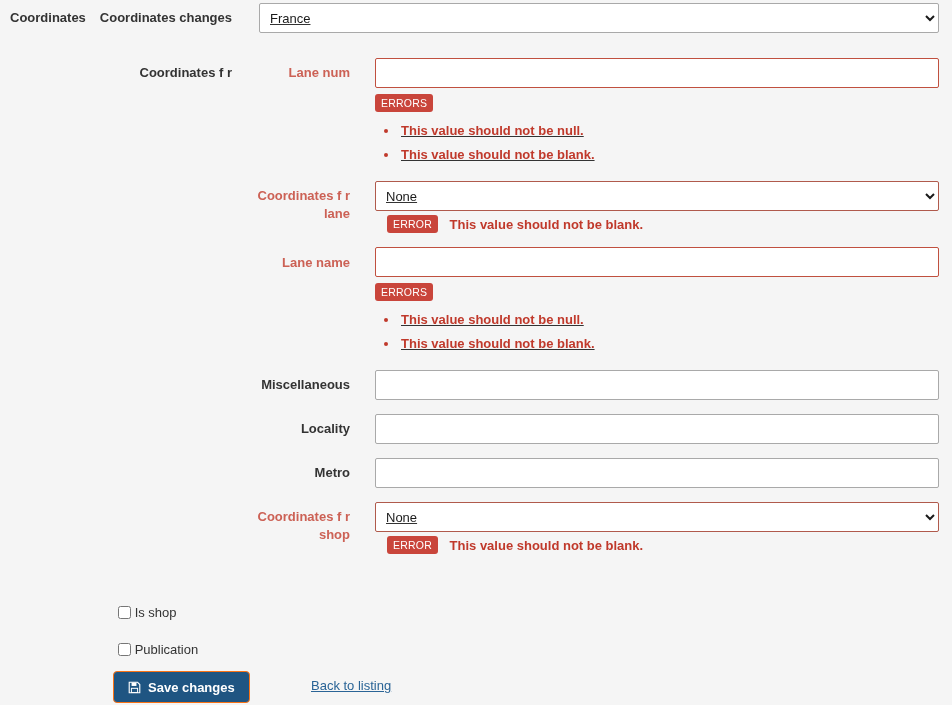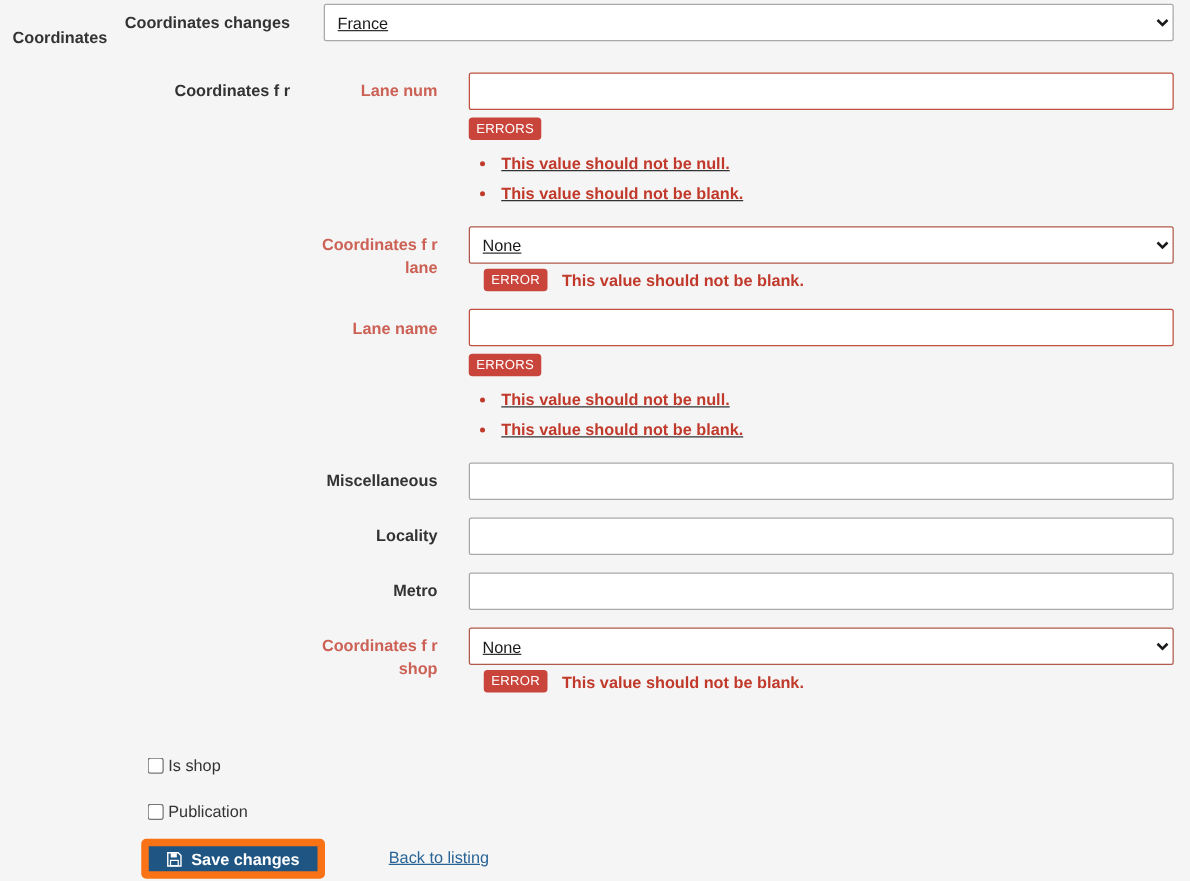--- a/index.html
+++ b/index.html
@@ -17,21 +17,20 @@
 
   .section-label {
     position: absolute;
     left: 10px; top: 10px;
     width: 110px;
     font-weight: bold;
     font-size: 13px;
     color: #333333;
     text-align: left;
     line-height: 16px;
-    margin-top: 12px;
   }
 
   
   .outer-label {
     position: absolute;
     left: 20px;
     width: 212px;
     text-align: right;
     font-weight: bold;
     font-size: 13px;
@@ -137,21 +136,21 @@
     line-height: 16px;
   }
 
   
   .btn-save {
     position: absolute;
     display: inline-flex;
     align-items: center;
     gap: 7px;
     background: #1f5582;
-    border: 6px solid #f97316;
+    border: 1px solid #f97316;
     border-radius: 4px;
     color: #ffffff;
     font-family: "Liberation Sans", sans-serif;
     font-size: 13px;
     font-weight: bold;
     padding: 0 14px;
     height: 32px;
     cursor: pointer;
   }
   .btn-save .save-ico { display: inline-block; width: 13px; height: 13px; }

